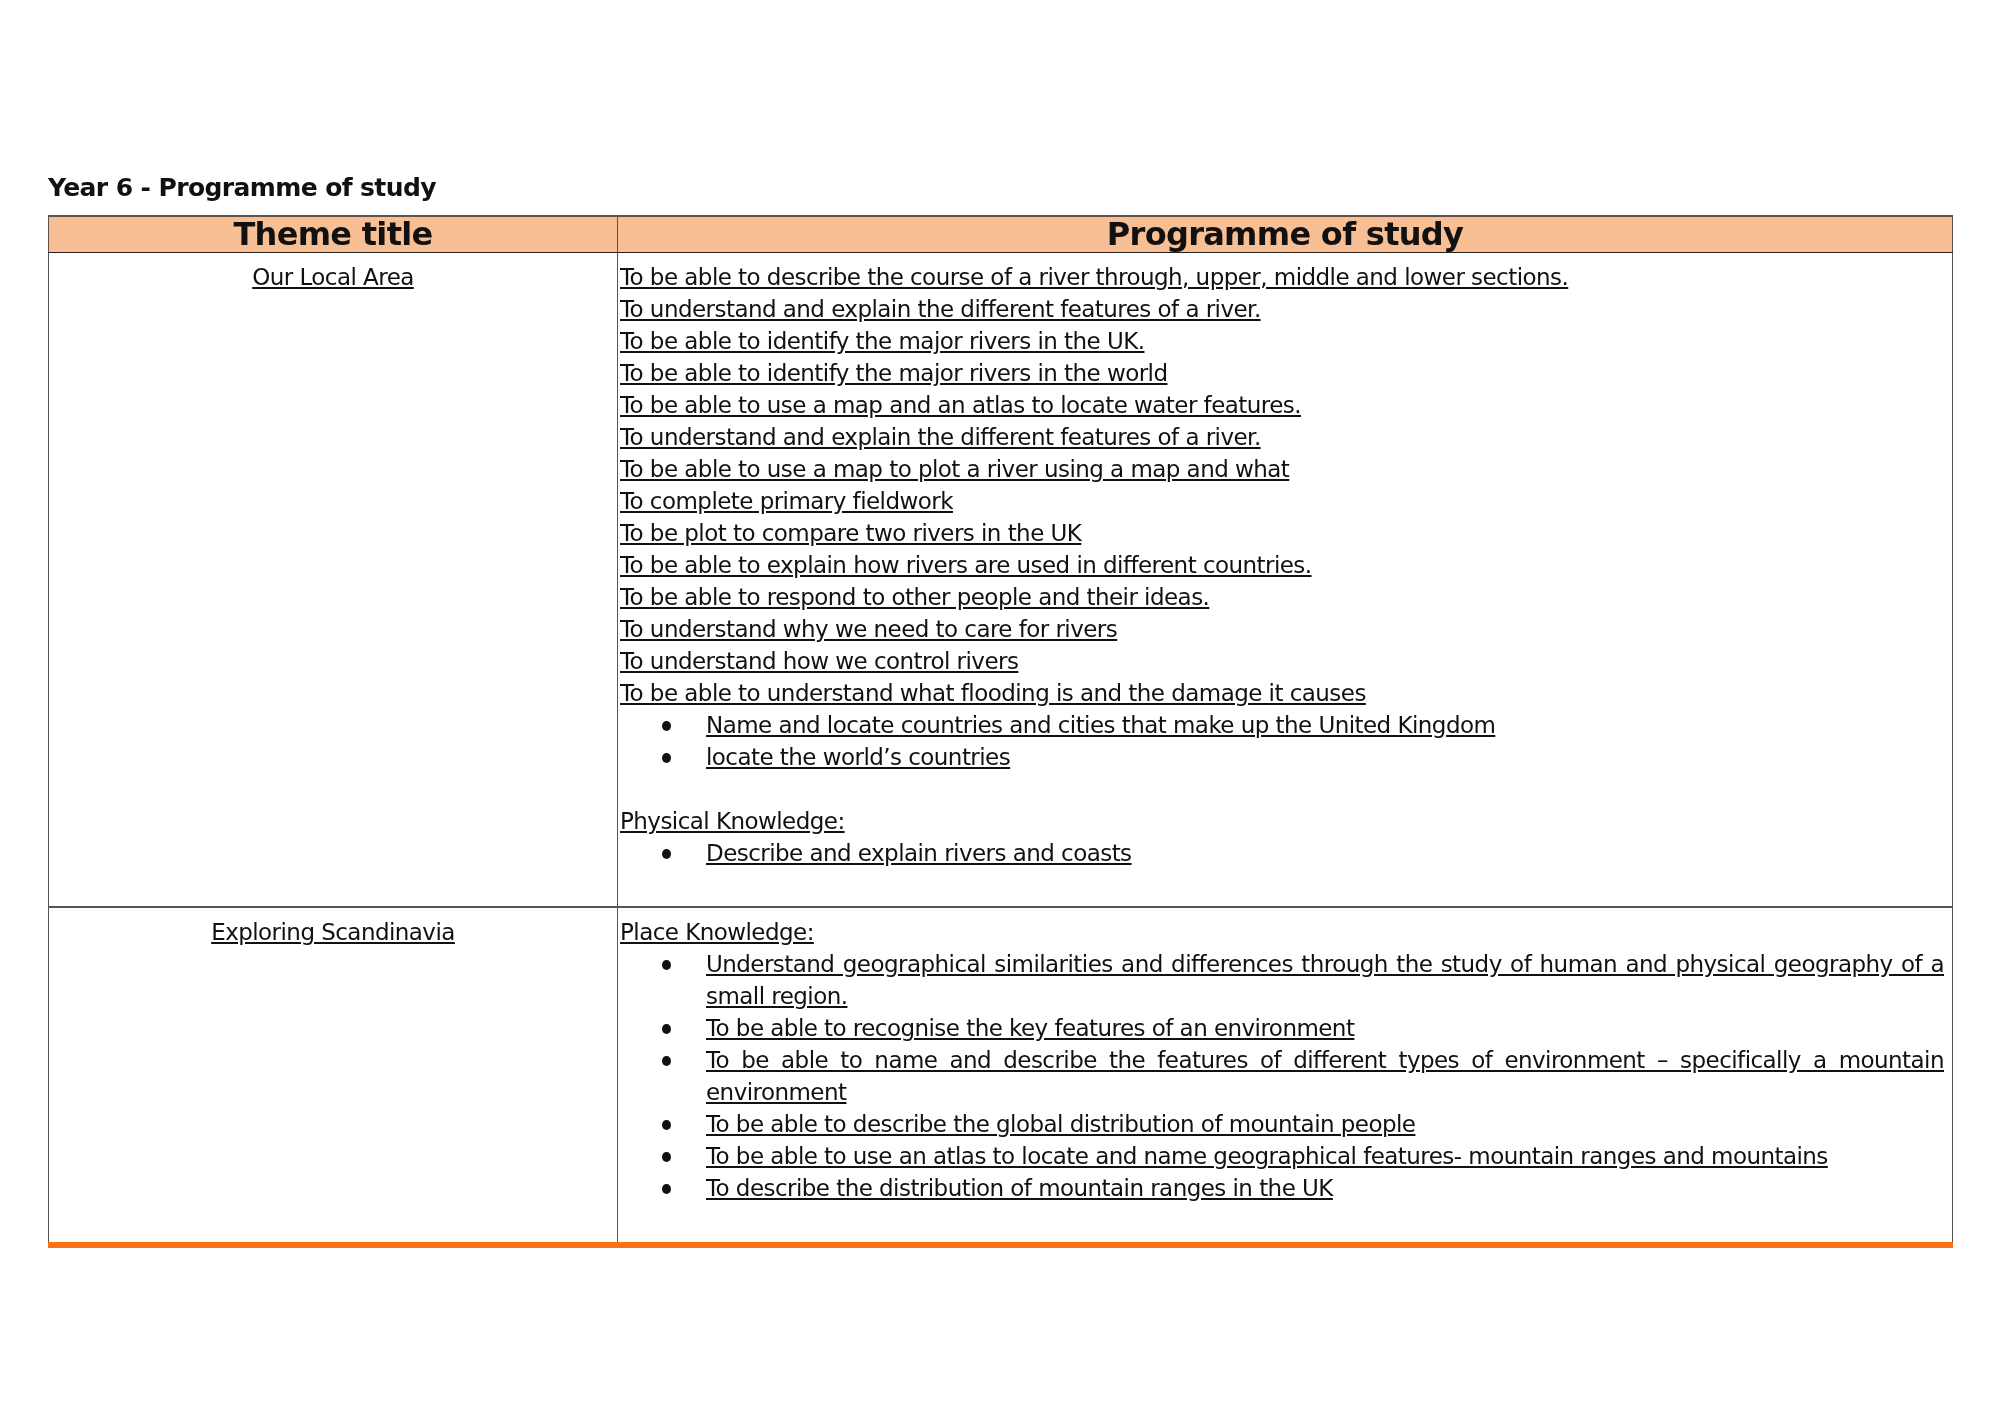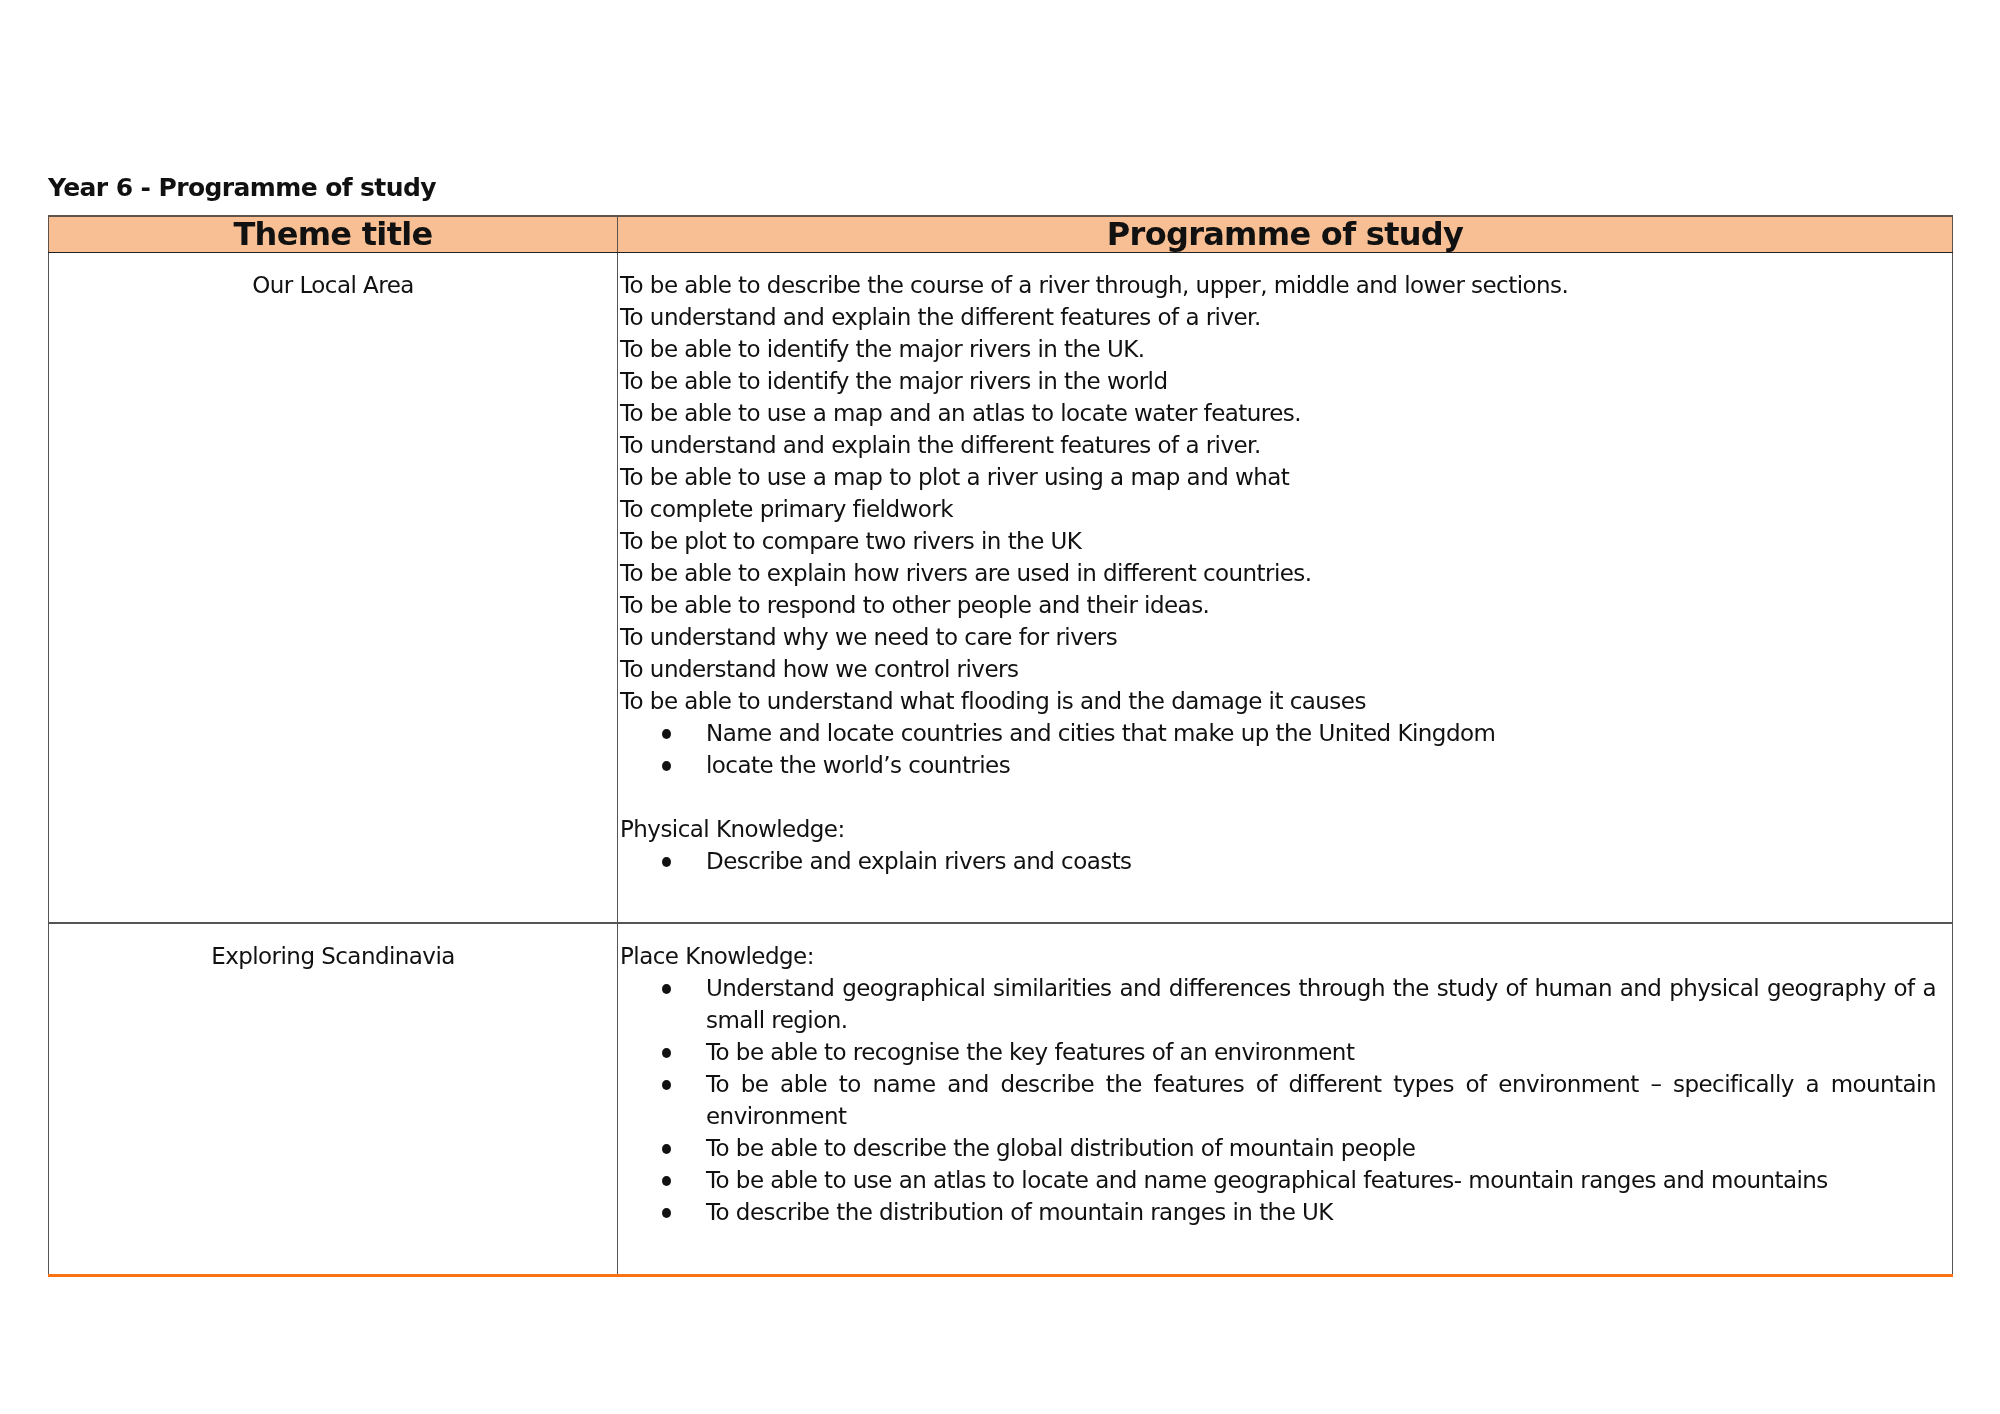--- a/index.html
+++ b/index.html
@@ -46,30 +46,31 @@
       padding: 0;
       line-height: 35px;
       text-align: center;
       border-left: 1.5px solid #5e524a;
       border-right: 1.5px solid #5e524a;
       border-top: 2px solid #5e524a;
       border-bottom: 1.5px solid #222222;
     }
     .pos-table td {
       vertical-align: top;
-      padding: 16px;
+      padding: 8px;
       border-left: 1.5px solid #555555;
       border-right: 1.5px solid #555555;
       border-bottom: 2px solid #555555;
       font-size: 23px;
       letter-spacing: -0.55px;
       line-height: 32px;
+      text-decoration: underline;
     }
     .pos-table tr.last td {
-      border-bottom: 3px solid #f97316;
+      border-bottom: 6px solid #f97316;
     }
     .theme-cell {
       text-align: center;
     }
     .theme-cell .theme-text {
       display: block;
       padding-top: 0px;
     }
     .pos-cell {
       padding-left: 2px !important;

